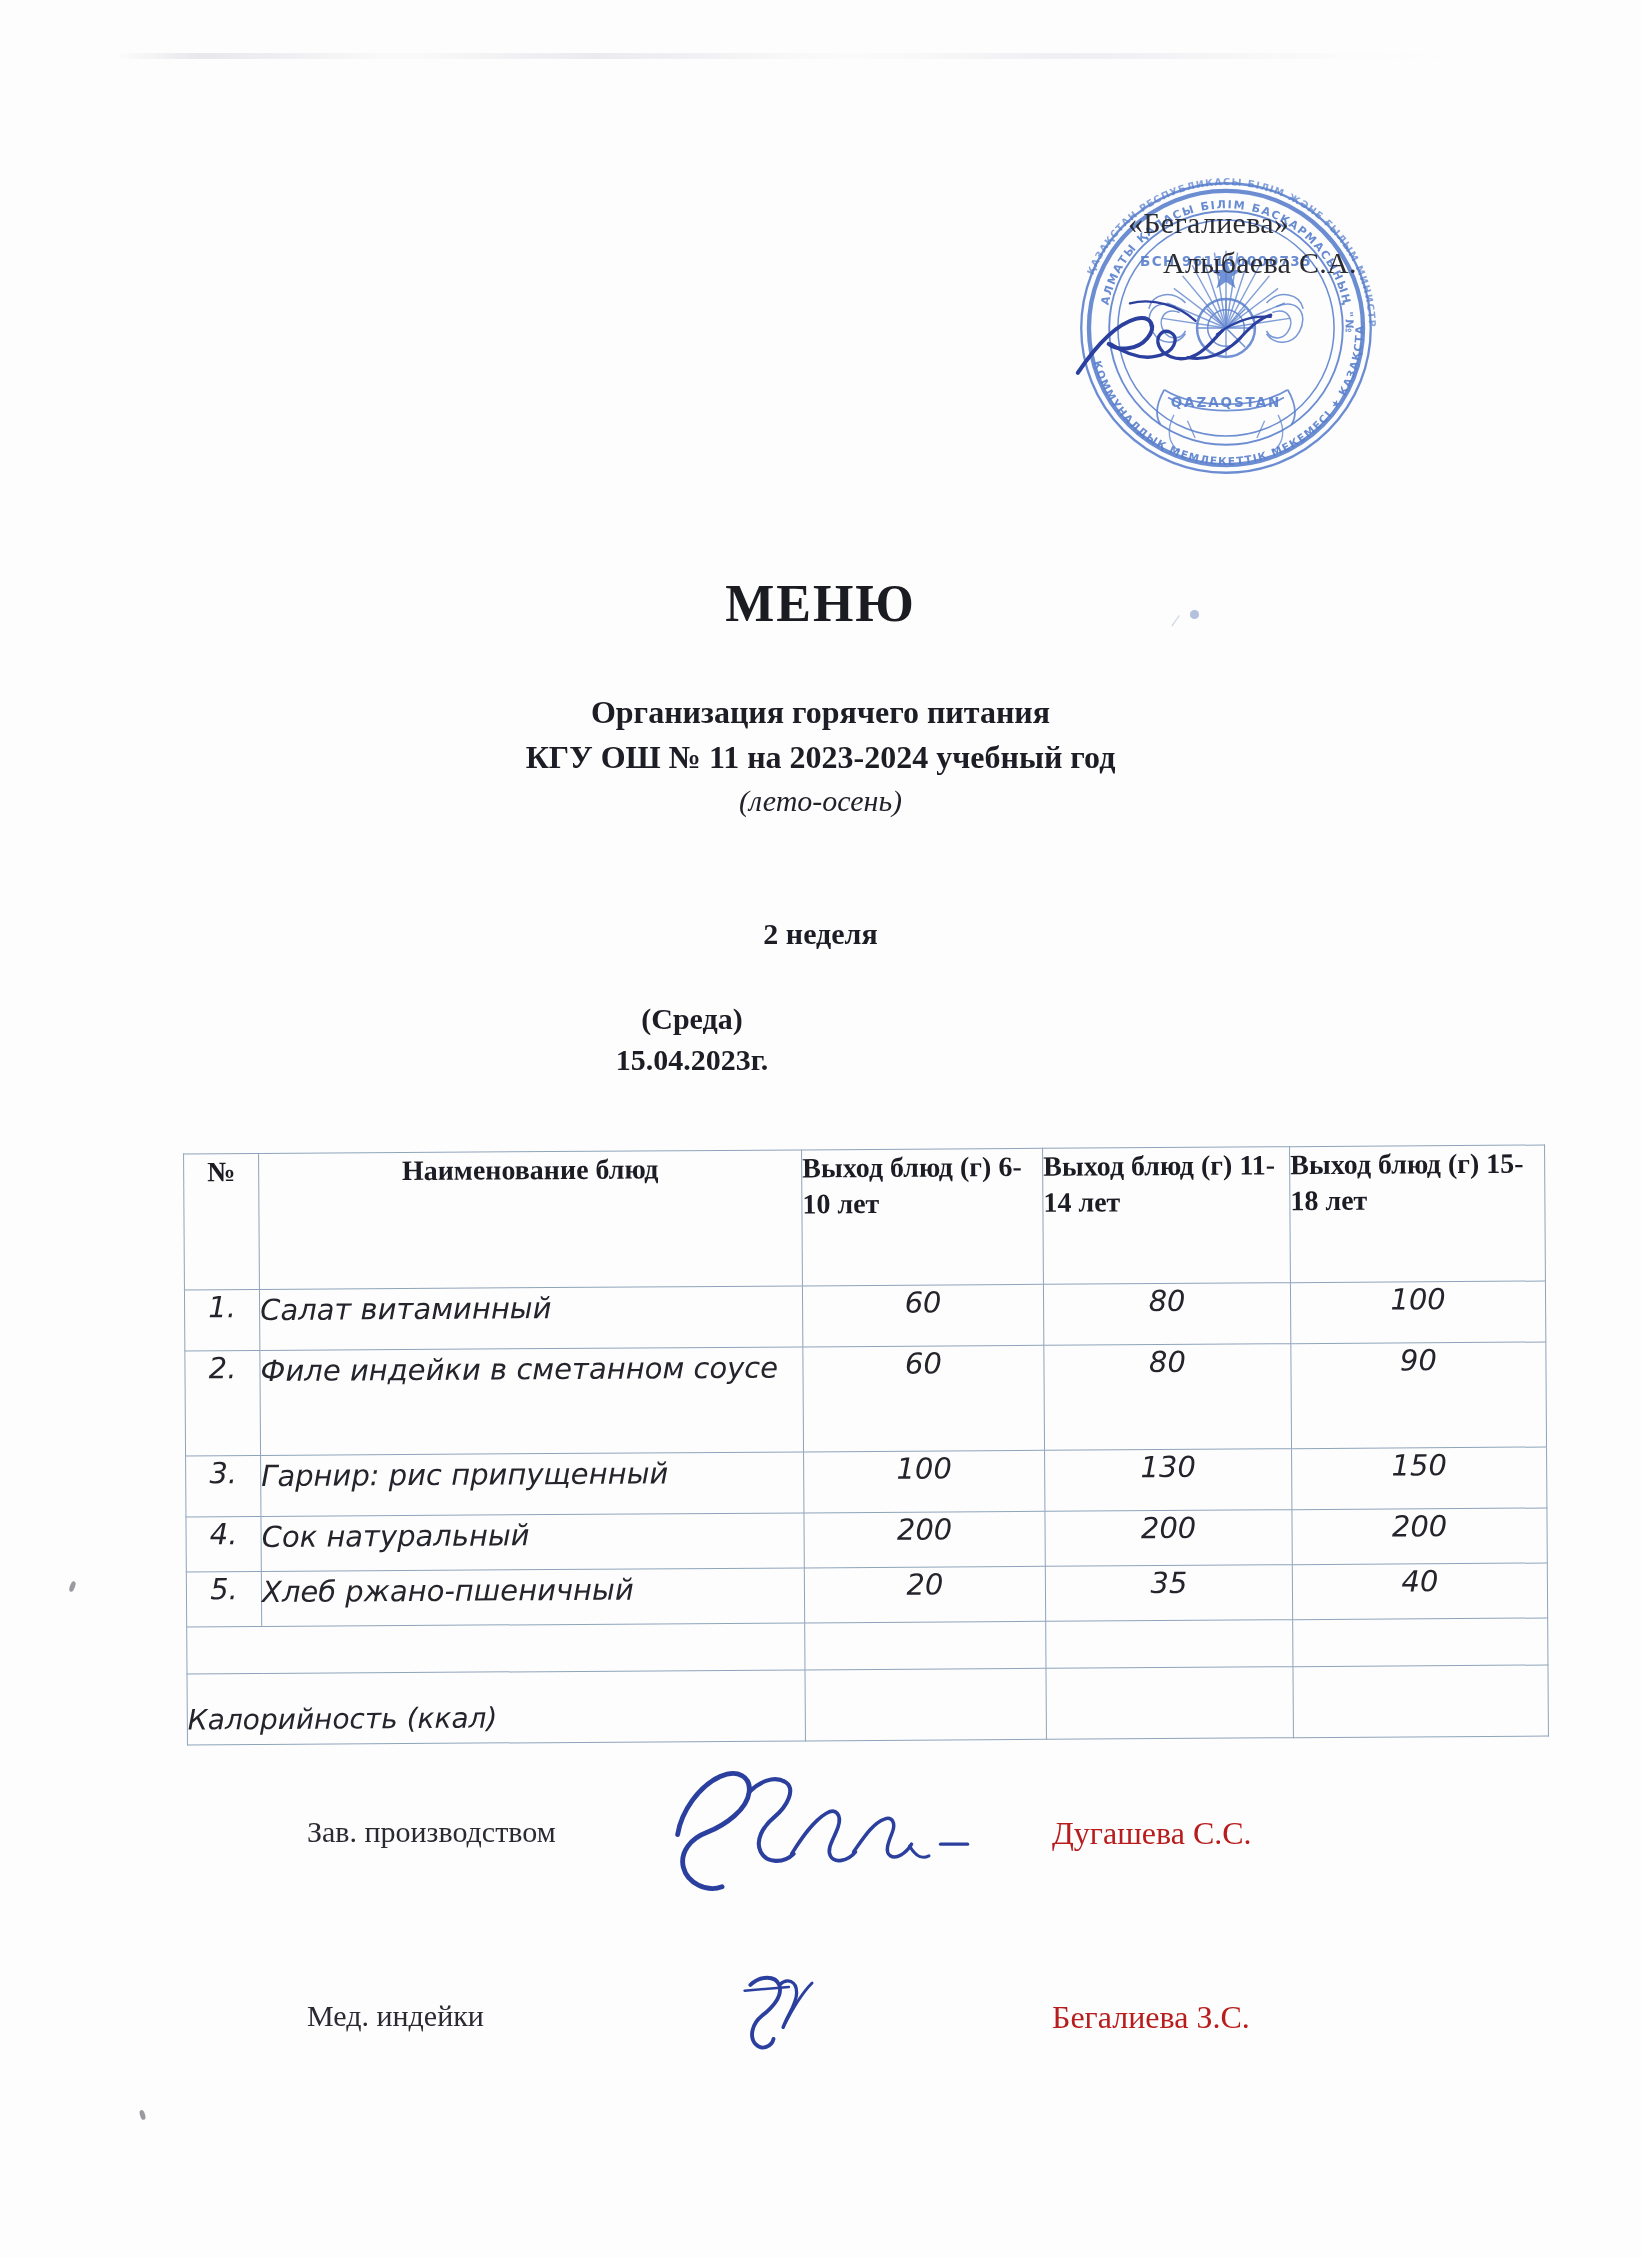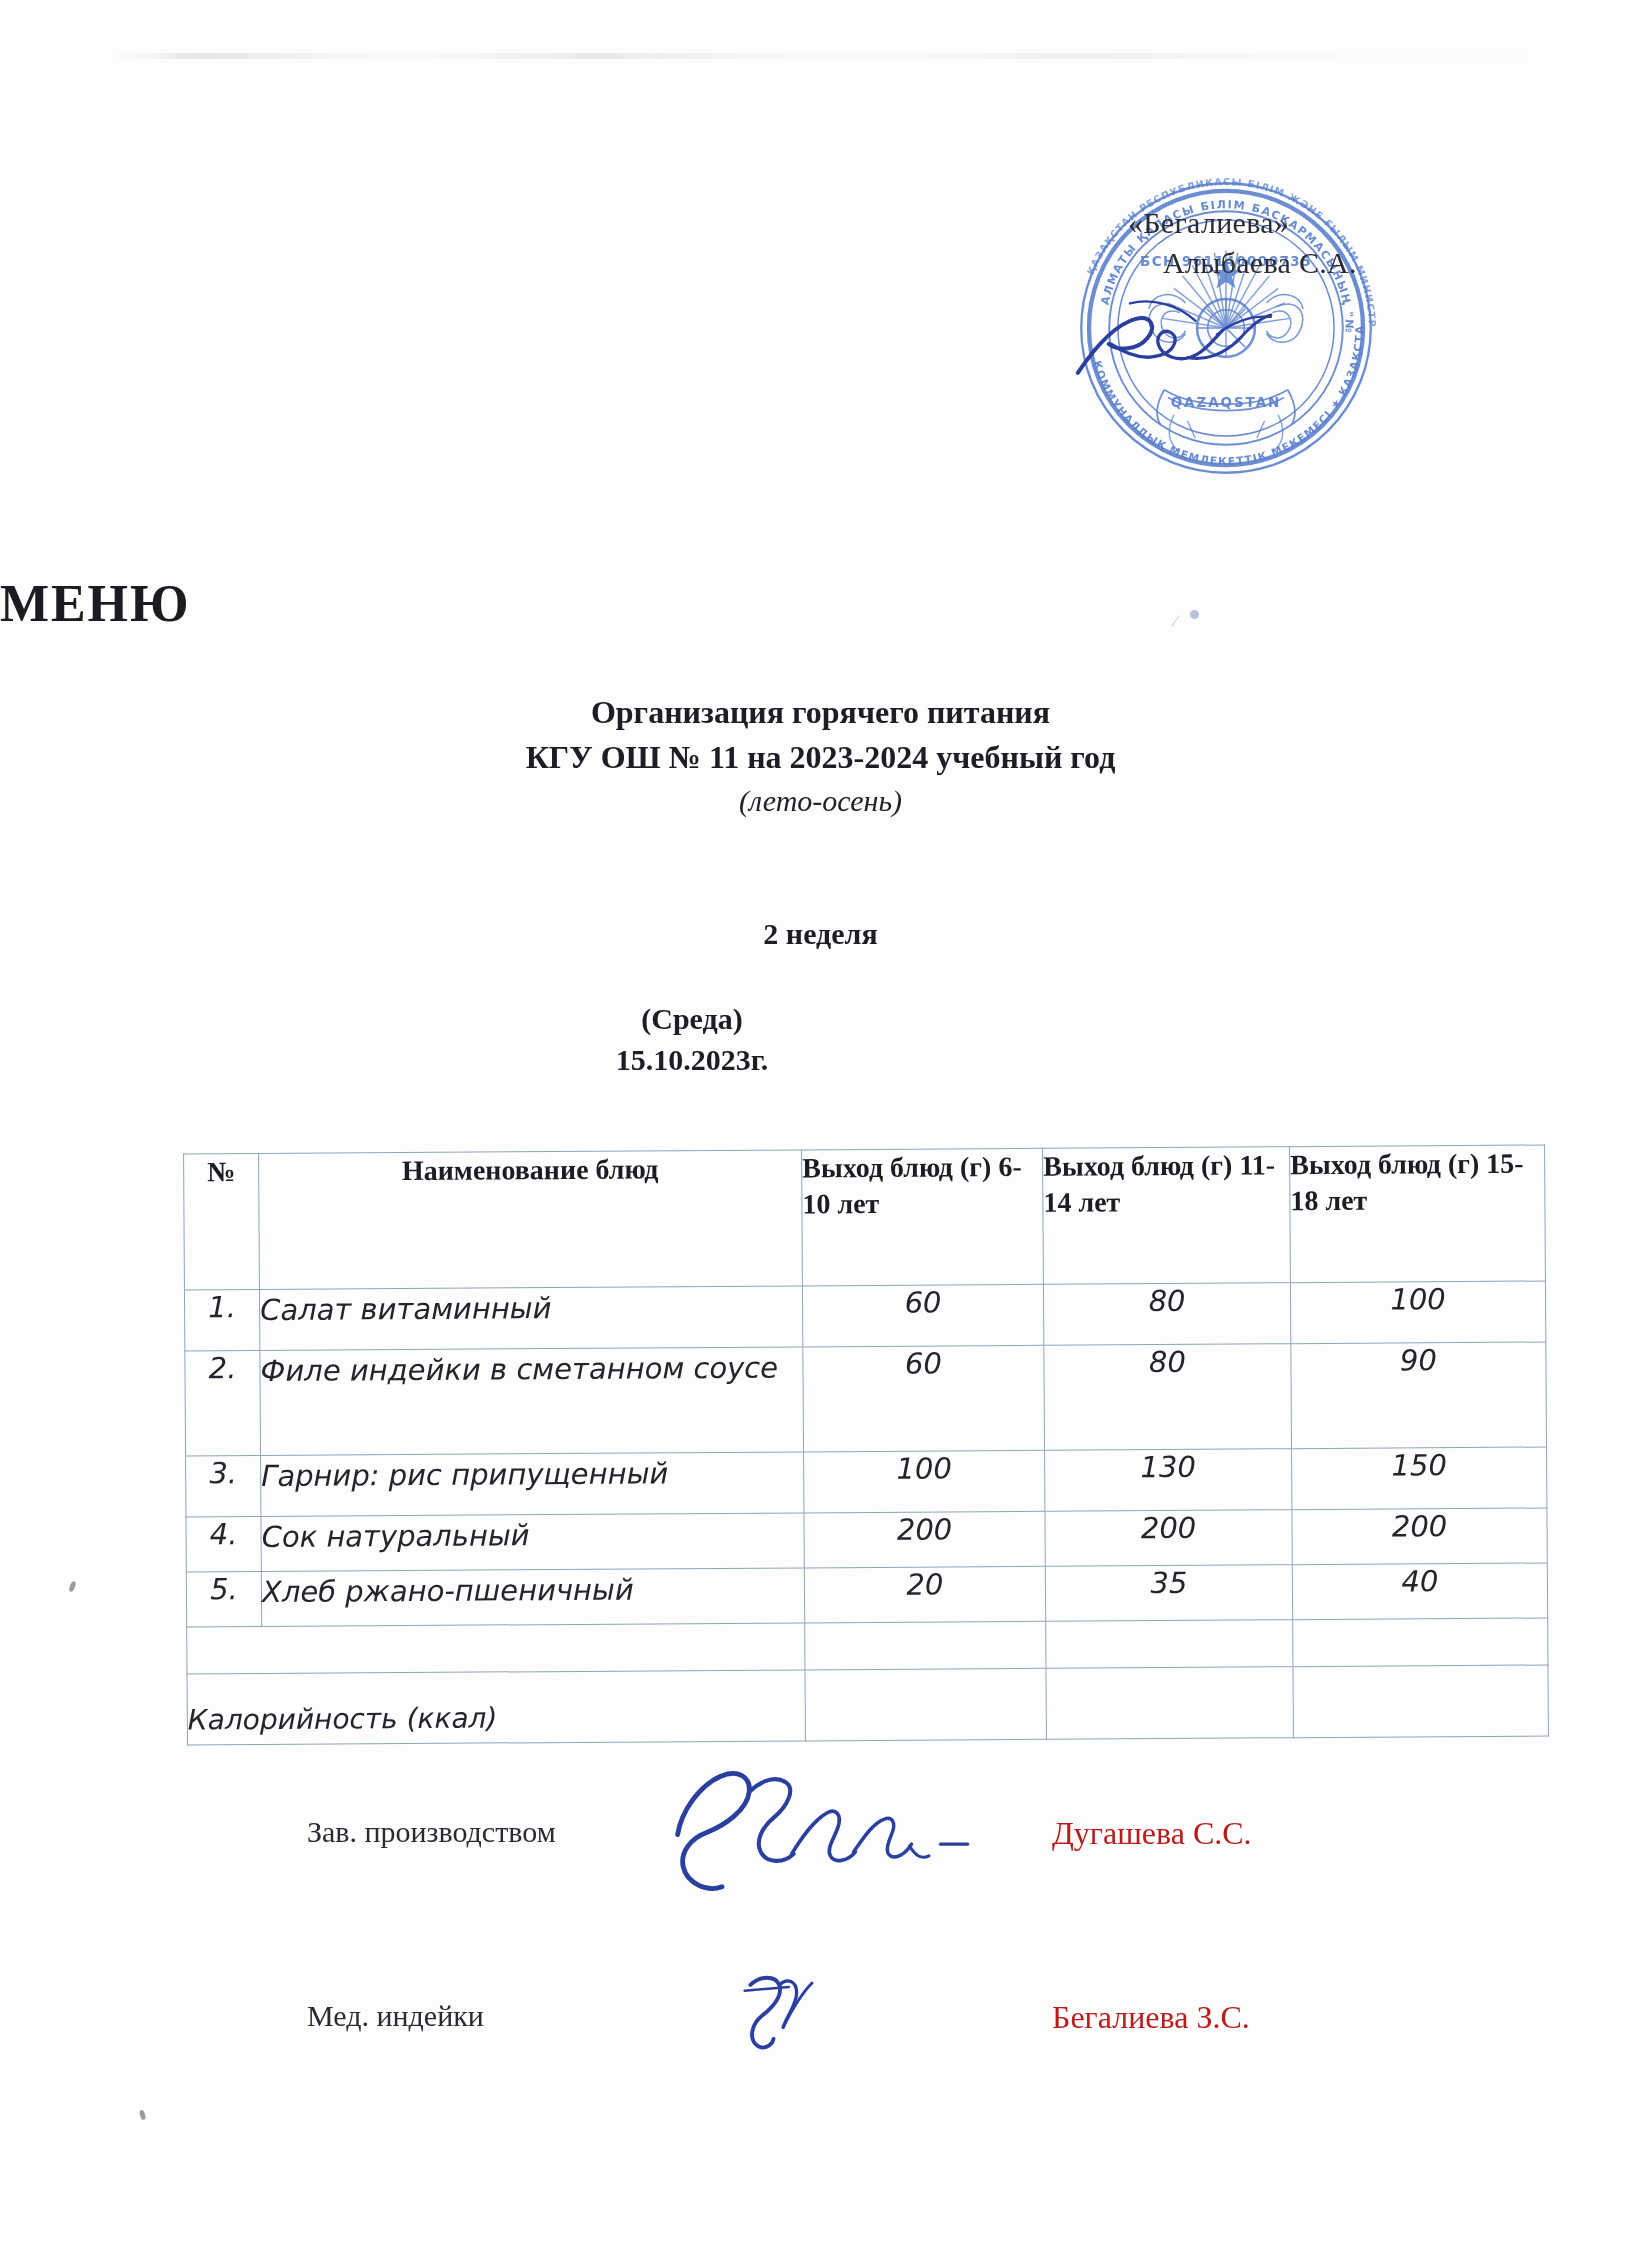--- a/index.html
+++ b/index.html
@@ -72,21 +72,21 @@
     width: 251px;
     height: 126px;
     z-index: 5;
   }
 
   
   .title-menu {
     position: absolute;
     left: 0; top: 574px;
     width: 1641px;
-    text-align: left;
+    text-align: center;
     font-size: 52px;
     font-weight: bold;
     letter-spacing: 1.9px;
     color: #1b1b22;
   }
   .subtitle {
     position: absolute;
     left: 0; top: 690px;
     width: 1641px;
     text-align: center;
@@ -365,21 +365,21 @@
     <div>Организация горячего питания</div>
     <div>КГУ ОШ № 11 на 2023-2024 учебный год</div>
   </div>
 
   <div class="season">(лето-осень)</div>
 
   <div class="week">2 неделя</div>
 
   <div class="daterow">
     <div>(Среда)</div>
-    <div>15.10.2023г.</div>
+    <div>15.04.2023г.</div>
   </div>
 
   <div class="tbl-wrap">
     <table class="menu">
       <colgroup>
         <col class="col-no">
           <col class="col-nm">
           <col class="col-a">
           <col class="col-b">
           <col class="col-c">

